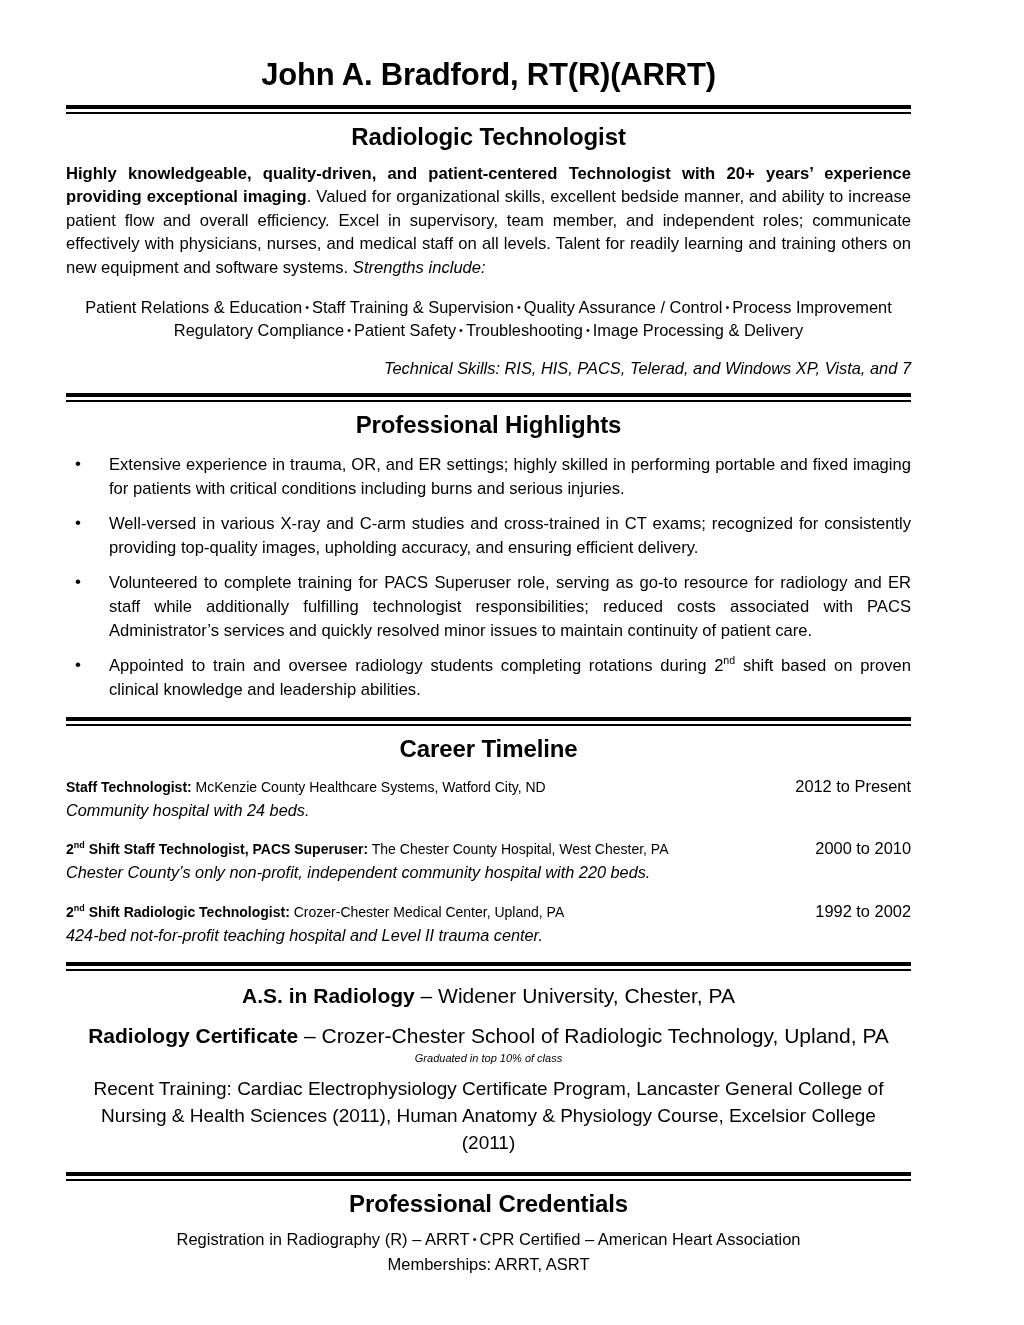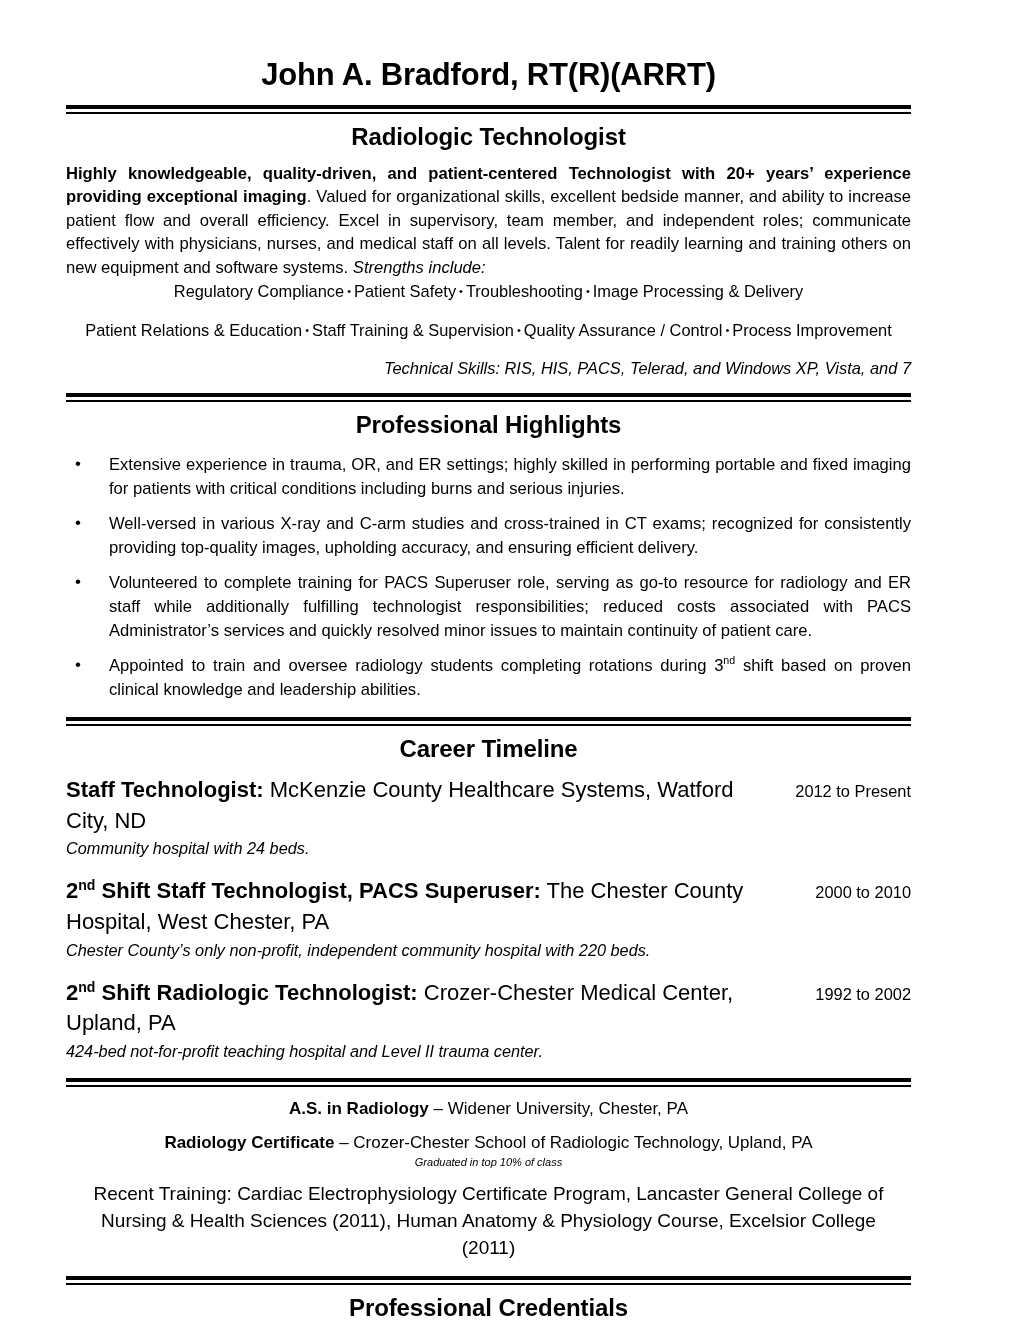--- a/index.html
+++ b/index.html
@@ -140,21 +140,21 @@
   
   .jobs { margin-top: 12px; }
   .job { margin-bottom: 16px; }
   .job:last-child { margin-bottom: 0; }
   .job-row {
     display: flex;
     align-items: baseline;
     justify-content: space-between;
   }
   .job-title {
-    font-size: 22px;
+    font-size: 14px;
     line-height: 1.4;
     flex: 1 1 auto;
     padding-right: 18px;
   }
   .job-title b { font-weight: bold; }
   .job-dates {
     font-size: 16.4px;
     line-height: 1.4;
     flex: 0 0 auto;
     white-space: nowrap;
@@ -164,21 +164,21 @@
     font-size: 16.3px;
     font-style: italic;
     line-height: 1.4;
     margin-top: 1px;
   }
 
   
   .edu { margin-top: 10px; }
   .edu-line {
     text-align: center;
-    font-size: 17px;
+    font-size: 21px;
     line-height: 1.42;
     margin-top: 10px;
   }
   .edu-line:first-child { margin-top: 8px; }
   .edu-line b { font-weight: bold; }
   .edu-sub {
     text-align: center;
     font-size: 11px;
     font-style: italic;
     line-height: 1.4;
@@ -219,26 +219,26 @@
       <div class="gap"></div>
       <div class="thin"></div>
   </div>
 
   <div class="section-heading">Radiologic Technologist</div>
 
   <div class="summary">
     <b>Highly knowledgeable, quality-driven, and patient-centered Technologist with 20+ years’ experience providing exceptional imaging</b><span>. Valued for organizational skills, excellent bedside manner, and ability to increase patient flow and overall efficiency. Excel in supervisory, team member, and independent roles; communicate effectively with physicians, nurses, and medical staff on all levels. Talent for readily learning and training others on new equipment and software systems. </span><i>Strengths include:</i>
   </div>
 
+  <div class="core-list">
+    <span>Patient Relations &amp; Education</span><span class="sep">•</span><span>Staff Training &amp; Supervision</span><span class="sep">•</span><span>Quality Assurance / Control</span><span class="sep">•</span><span>Process Improvement</span>
+  </div>
+
   <div class="core-list" style="margin-top:0">
     <span>Regulatory Compliance</span><span class="sep">•</span><span>Patient Safety</span><span class="sep">•</span><span>Troubleshooting</span><span class="sep">•</span><span>Image Processing &amp; Delivery</span>
-  </div>
-
-  <div class="core-list">
-    <span>Patient Relations &amp; Education</span><span class="sep">•</span><span>Staff Training &amp; Supervision</span><span class="sep">•</span><span>Quality Assurance / Control</span><span class="sep">•</span><span>Process Improvement</span>
   </div>
 
   <div class="tech-skills">Technical Skills: RIS, HIS, PACS, Telerad, and Windows XP, Vista, and 7</div>
 
   <div class="rule rule-mid">
     <div class="thick"></div>
       <div class="gap"></div>
       <div class="thin"></div>
   </div>
 
@@ -252,21 +252,21 @@
     <li>
       <span class="bullet-dot">•</span>
       <span>Well-versed in various X-ray and C-arm studies and cross-trained in CT exams; recognized for consistently providing top-quality images, upholding accuracy, and ensuring efficient delivery.</span>
     </li>
     <li>
       <span class="bullet-dot">•</span>
       <span>Volunteered to complete training for PACS Superuser role, serving as go-to resource for radiology and ER staff while additionally fulfilling technologist responsibilities; reduced costs associated with PACS Administrator’s services and quickly resolved minor issues to maintain continuity of patient care.</span>
     </li>
     <li>
       <span class="bullet-dot">•</span>
-      <span><span>Appointed to train and oversee radiology students completing rotations during 3</span><sup>nd</sup><span> shift based on proven clinical knowledge and leadership abilities.</span></span>
+      <span><span>Appointed to train and oversee radiology students completing rotations during 2</span><sup>nd</sup><span> shift based on proven clinical knowledge and leadership abilities.</span></span>
     </li>
   </ul>
 
   <div class="rule rule-mid">
     <div class="thick"></div>
       <div class="gap"></div>
       <div class="thin"></div>
   </div>
 
   <div class="section-heading">Career Timeline</div>

